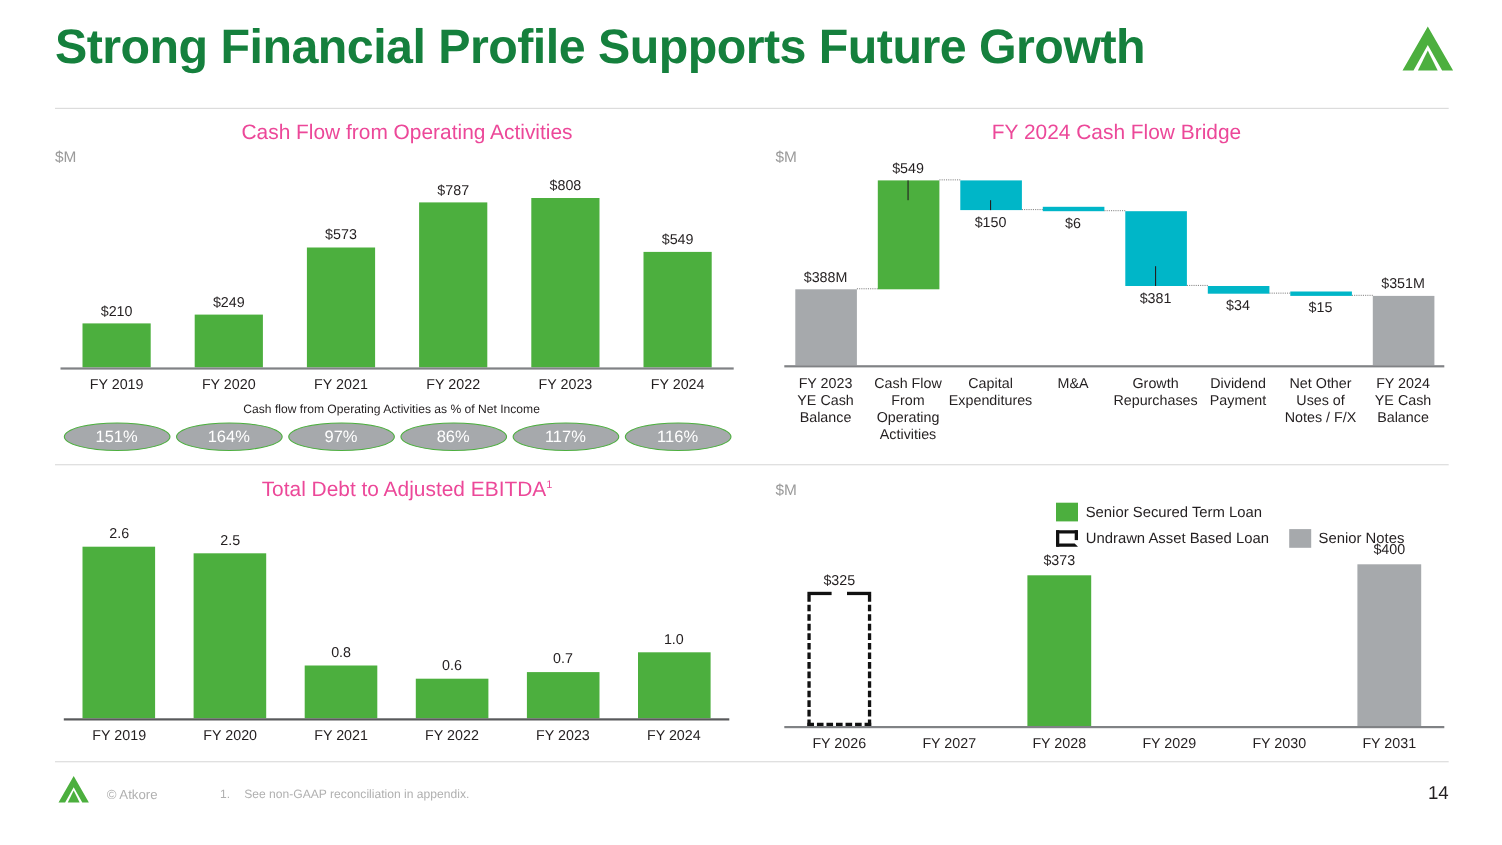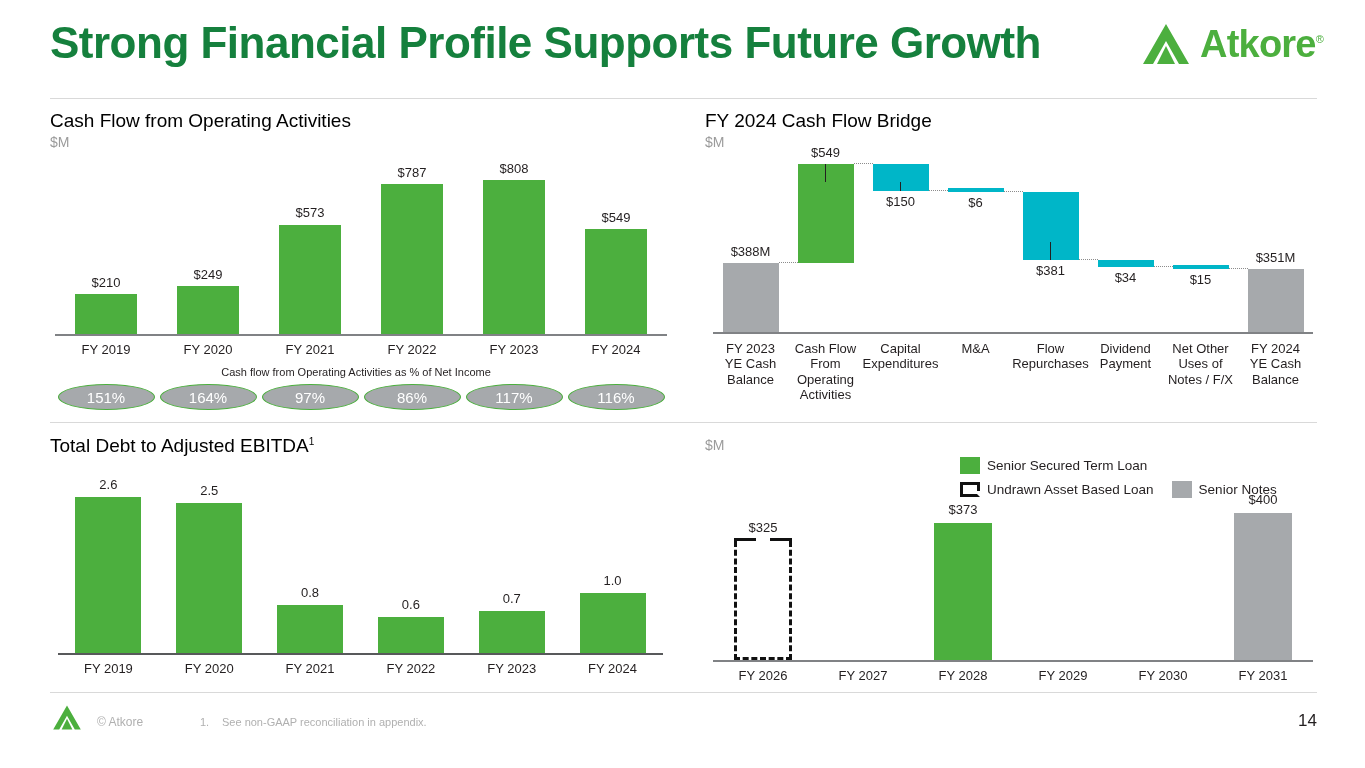--- a/index.html
+++ b/index.html
@@ -33,21 +33,21 @@
     position: absolute; left: 50px; right: 48px; height: 1px;
     background: #d9d9d9;
   }
   .divider.top { top: 98px; }
   .divider.mid { top: 422px; }
   .divider.bottom { top: 692px; }
 
   
   .panel { position: absolute; }
   .panel-title {
-    font-size: 19px; color: #000000; font-weight: 400; white-space: nowrap;
+    font-size: 19px; color: #ec4899; font-weight: 400; white-space: nowrap; text-align: center;
   }
   .panel-title sup { font-size: 10px; vertical-align: super; }
   .panel-sub { font-size: 14px; color: #9b9b9b; margin-top: 2px; }
   .bar {
     position: absolute; bottom: 0; background: #4CAF3E;
   }
   .bar-label {
     position: absolute; font-size: 13px; color: #231f20;
     text-align: center; white-space: nowrap;
   }
@@ -142,21 +142,20 @@
 
 <div class="slide">
 
   <div class="slide-title">Strong Financial Profile Supports Future Growth</div>
 
   <div class="logo-wrap">
     <svg class="logo-mark" viewBox="0 0 50 44">
       <path d="M25 2 L48 42 L38 42 L25 19 L12 42 L2 42 Z" fill="#4CAF3E"></path>
       <path d="M25 24 L34 42 L16 42 Z" fill="#4CAF3E"></path>
     </svg>
-    <div class="logo-text"><span>Atkore</span><sup>®</sup></div>
   </div>
 
   <div class="divider top"></div>
   <div class="divider mid"></div>
   <div class="divider bottom"></div>
 
   <div class="panel" id="panel-cfo">
     <div class="panel-title">Cash Flow from Operating Activities</div>
     <div class="panel-sub">$M</div>
 
@@ -235,21 +234,21 @@
         <div>Activities</div>
       </div>
       <div class="cat-label bridge-cat" style="left: 145.5px; width: 100px;">
         <div>Capital</div>
         <div>Expenditures</div>
       </div>
       <div class="cat-label bridge-cat" style="left: 220.5px; width: 100px;">
         <div>M&amp;A</div>
       </div>
       <div class="cat-label bridge-cat" style="left: 295.5px; width: 100px;">
-        <div>Flow</div>
+        <div>Growth</div>
         <div>Repurchases</div>
       </div>
       <div class="cat-label bridge-cat" style="left: 370.5px; width: 100px;">
         <div>Dividend</div>
         <div>Payment</div>
       </div>
       <div class="cat-label bridge-cat" style="left: 445.5px; width: 100px;">
         <div>Net Other</div>
         <div>Uses of</div>
         <div>Notes / F/X</div>

